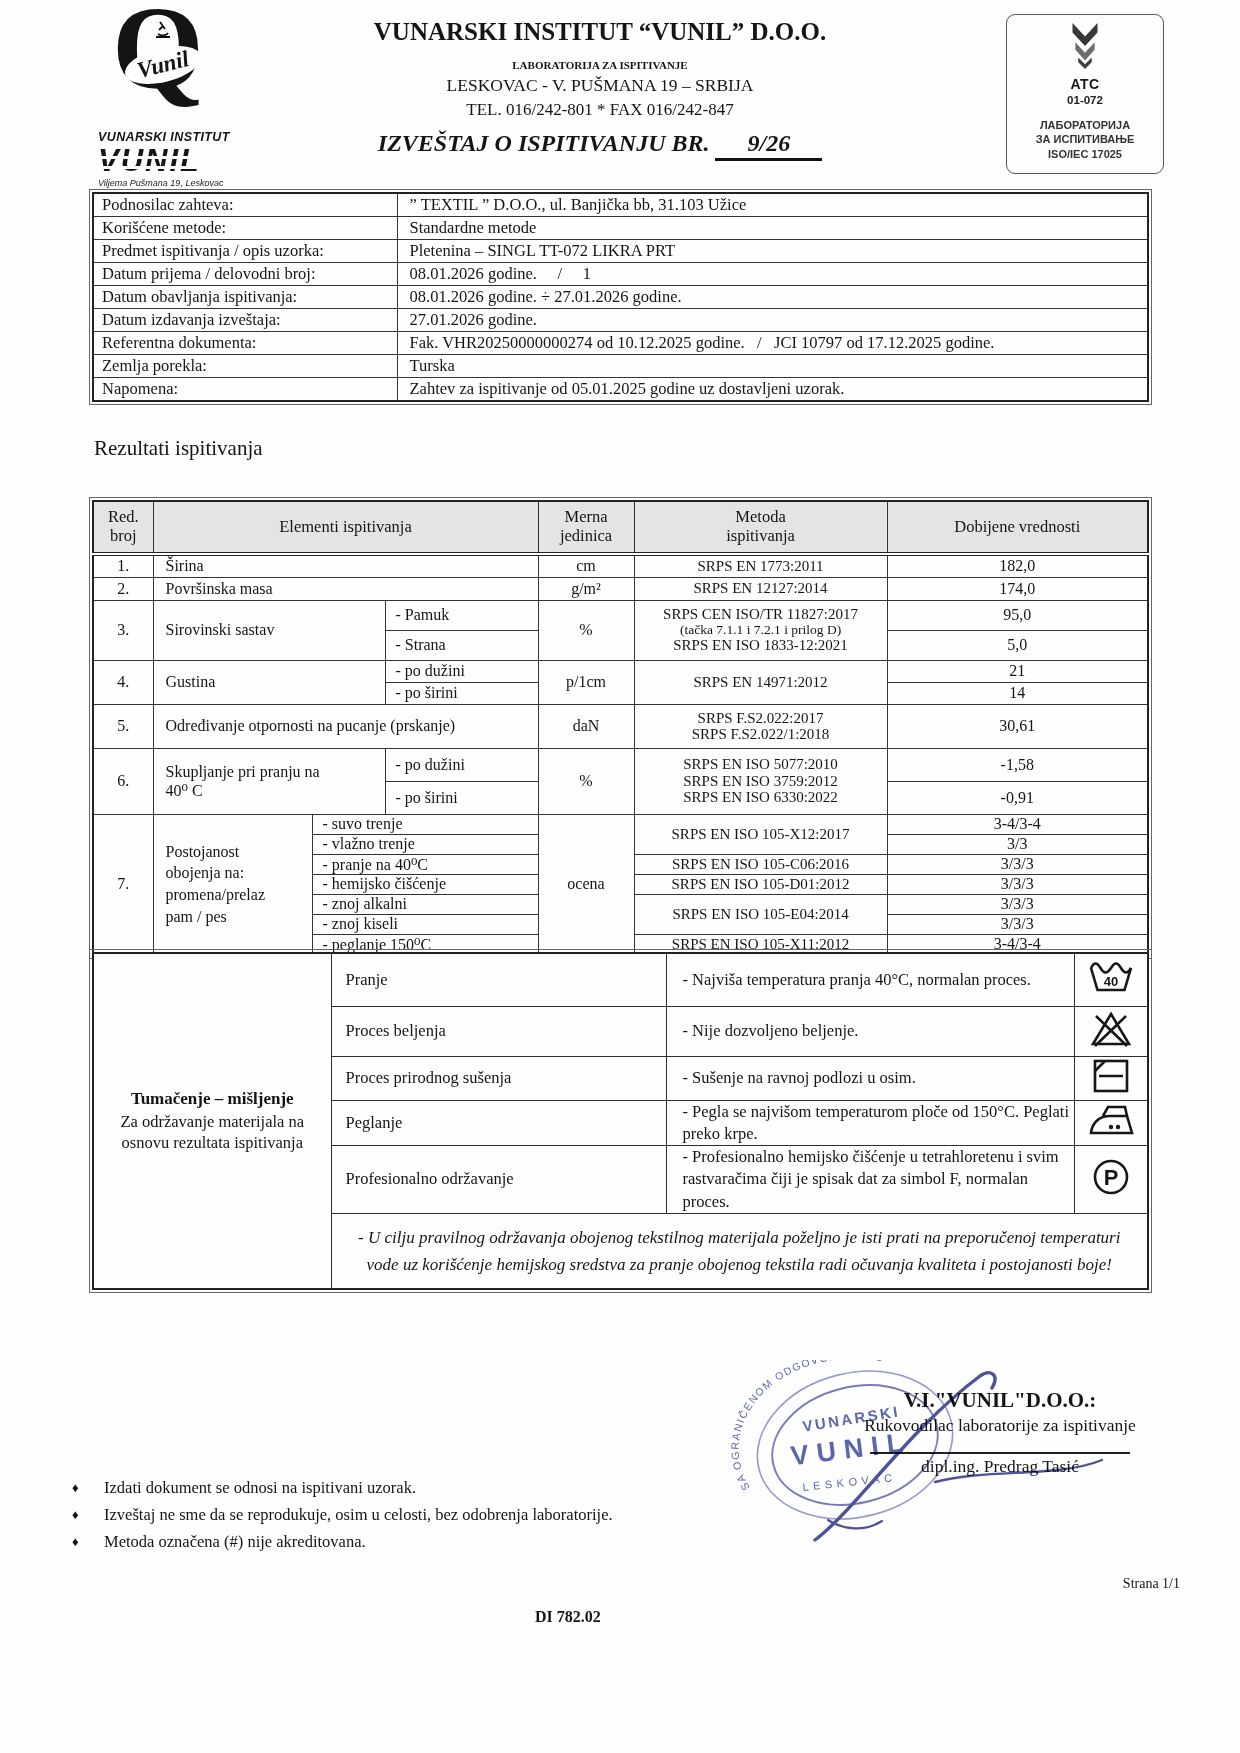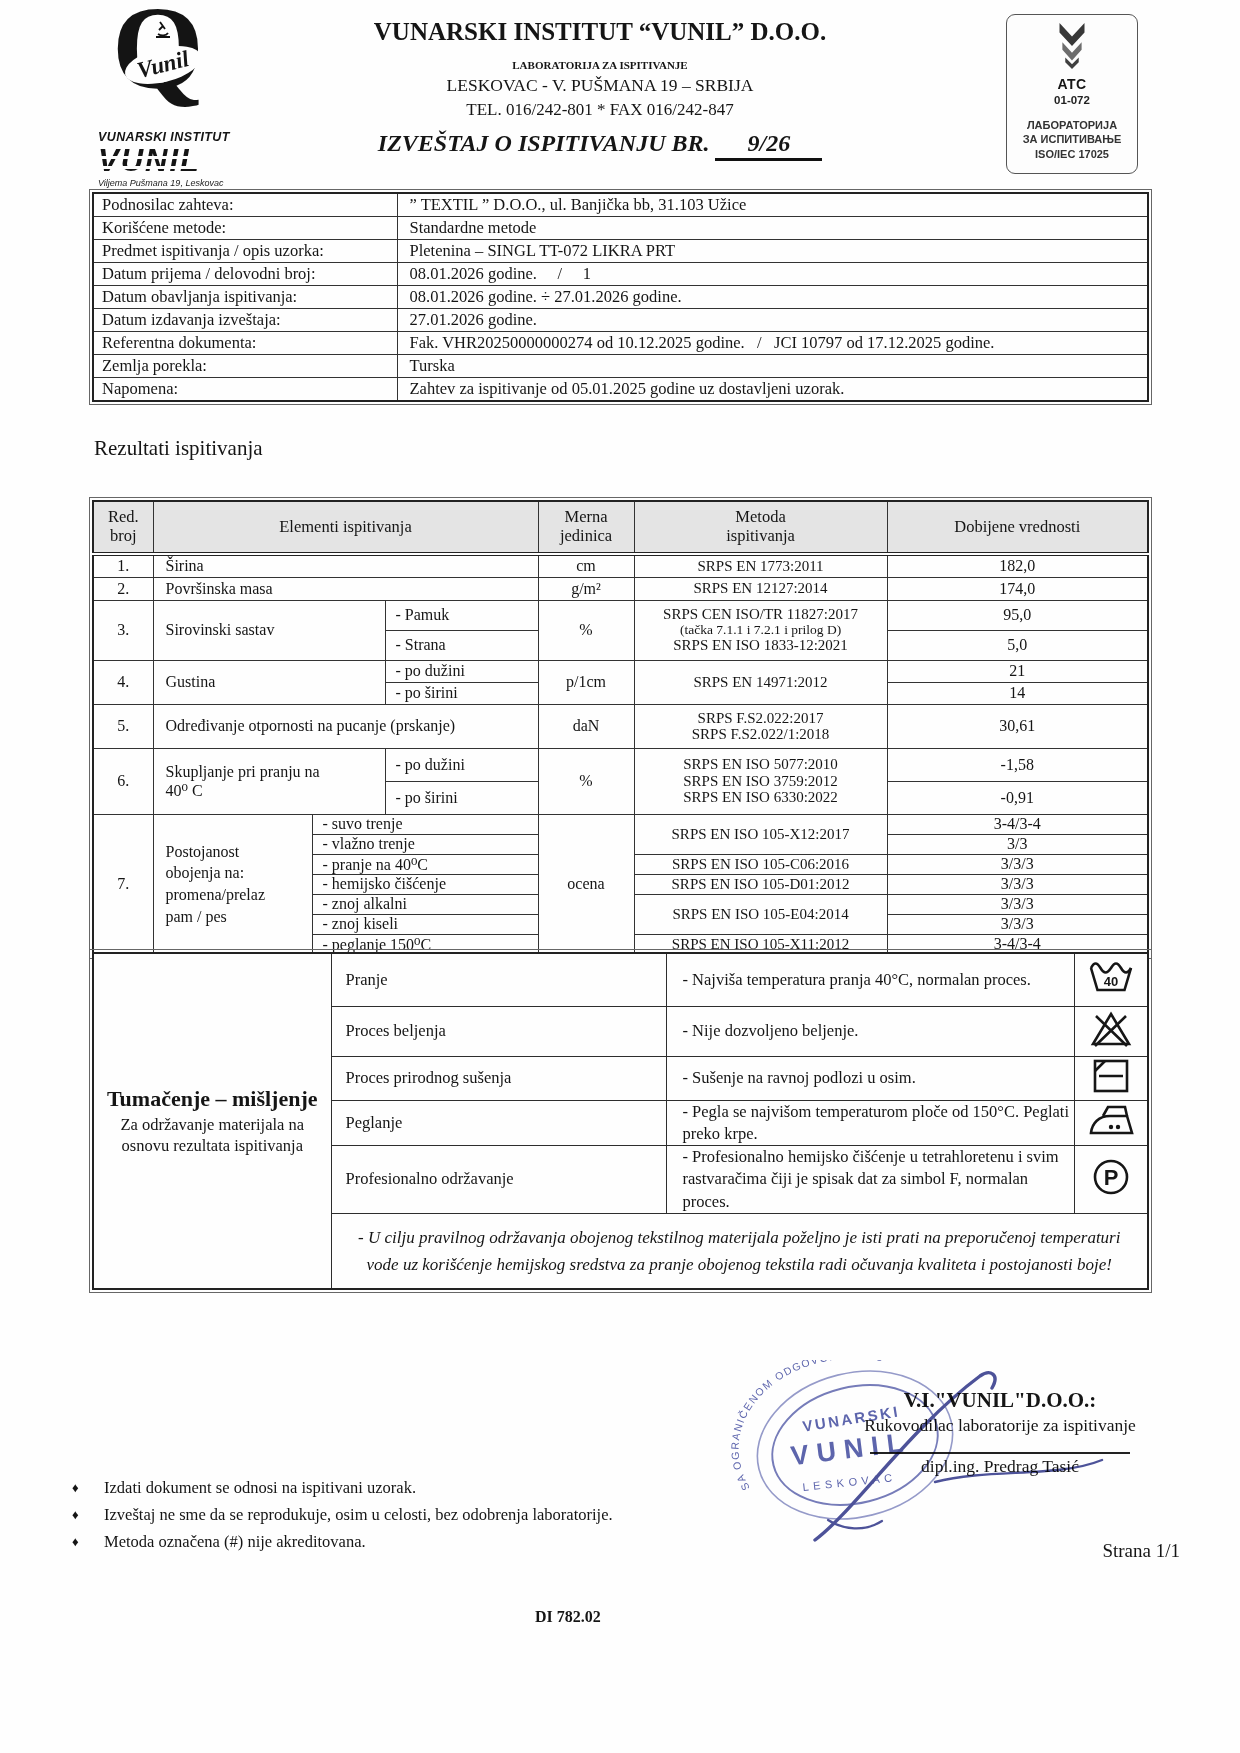--- a/index.html
+++ b/index.html
@@ -24,21 +24,21 @@
   .s1{top:11px;} .s2{top:21px;}
   .logo-addr{font-family:"Liberation Sans",sans-serif;font-size:9px;font-style:italic;color:#222;margin-top:2px;}
   .org-block{position:absolute;left:250px;top:18px;width:700px;text-align:center;}
   .org-name{font-size:25px;font-weight:bold;}
   .org-sub1{font-size:11px;font-weight:bold;margin-top:13px;}
   .org-sub2{font-size:17.5px;margin-top:4px;}
   .org-sub3{font-size:17px;margin-top:4px;}
   .report-line{position:absolute;left:250px;top:130px;width:700px;text-align:center;
                font-size:24px;font-weight:bold;font-style:italic;}
   .report-no{display:inline-block;padding:0 32px 1px 32px;border-bottom:3px solid #111;margin-left:6px;}
-  .badge{position:absolute;left:1006px;top:14px;width:132px;height:160px;
+  .badge{position:absolute;left:1006px;top:14px;width:158px;height:160px;
          border:1.5px solid #555;border-radius:9px;text-align:center;
          font-family:"Liberation Sans",sans-serif;background:#fdfdfd;padding-top:6px;box-sizing:border-box;}
   .badge-atc{font-size:14px;font-weight:bold;letter-spacing:.5px;margin-top:1px;}
   .badge-code{font-size:11.5px;font-weight:bold;color:#222;margin-top:2px;}
   .badge-lab{margin-top:12px;font-size:11px;font-weight:600;color:#333;line-height:1.3;}
   
   table{border-collapse:collapse;table-layout:fixed;}
   .tbl{position:absolute;left:92px;width:1055px;background:#fefefe;
        border:2px solid #222;outline:1px solid #666;outline-offset:2px;}
   .tbl td,.tbl th{border:1.5px solid #333;overflow:hidden;}
@@ -57,38 +57,38 @@
   .m-small{font-size:13.5px;}
   tr.h23{height:23px;} tr.h30{height:30px;} tr.h22{height:22px;}
   tr.h33{height:33px;} tr.h20{height:20px;}
   .name7{line-height:1.35;font-size:16px;}
   
   .care-tbl{top:952px;font-size:16.5px;}
   .care-tbl td{padding:0 4px;border:1.6px solid #2d2d2d;}
   tr.ch1{height:53px;} tr.ch2{height:50px;} tr.ch3{height:43px;} tr.ch4{height:38px;}
   tr.ch5{height:50px;} tr.chn{height:76px;}
   .care-label{text-align:center;vertical-align:middle;padding:0 12px !important;}
-  .care-label .t1{font-weight:bold;font-size:22px;margin-bottom:2px;}
+  .care-label .t1{font-weight:bold;font-size:17px;margin-bottom:2px;}
   .care-label .t2{font-size:16.5px;line-height:1.3;}
   .care-name{padding-left:14px !important;vertical-align:middle;}
   .care-desc{padding-left:16px !important;vertical-align:middle;font-size:16.5px;line-height:1.35;}
   .care-icon{text-align:center;vertical-align:middle;padding:0 !important;}
   .care-note{font-style:italic;font-size:17px;text-align:center;line-height:1.6;vertical-align:middle;}
   
   .sig-block{position:absolute;left:845px;top:1388px;width:310px;text-align:center;}
   .sig-company{font-size:21px;font-weight:bold;}
   .sig-role{font-size:17.5px;margin-top:2px;}
   .sig-line{width:260px;margin:16px auto 2px auto;border-top:2px solid #222;}
   .sig-name{font-size:17.5px;}
   .stamp-svg{position:absolute;left:680px;top:1360px;mix-blend-mode:multiply;}
   .footnotes{position:absolute;left:72px;top:1478px;font-size:16.5px;}
   .fn{margin-bottom:7px;display:flex;}
   .fn .dia{width:32px;font-size:13px;padding-top:2px;}
   .doc-code{position:absolute;left:535px;top:1608px;font-size:16px;font-weight:bold;}
-  .page-num{position:absolute;left:1055px;top:1540px;width:125px;text-align:right;font-size:19px;}
+  .page-num{position:absolute;left:1055px;top:1576px;width:125px;text-align:right;font-size:14px;}
   .icon-stroke{stroke:#161616;fill:none;stroke-width:2.6;stroke-linejoin:miter;}
 </style>
 </head>
 <body>
 
 <div class="page">
 
   <div class="logo-block">
     <div class="q-wrap">
       <div class="q-char">Q</div>

